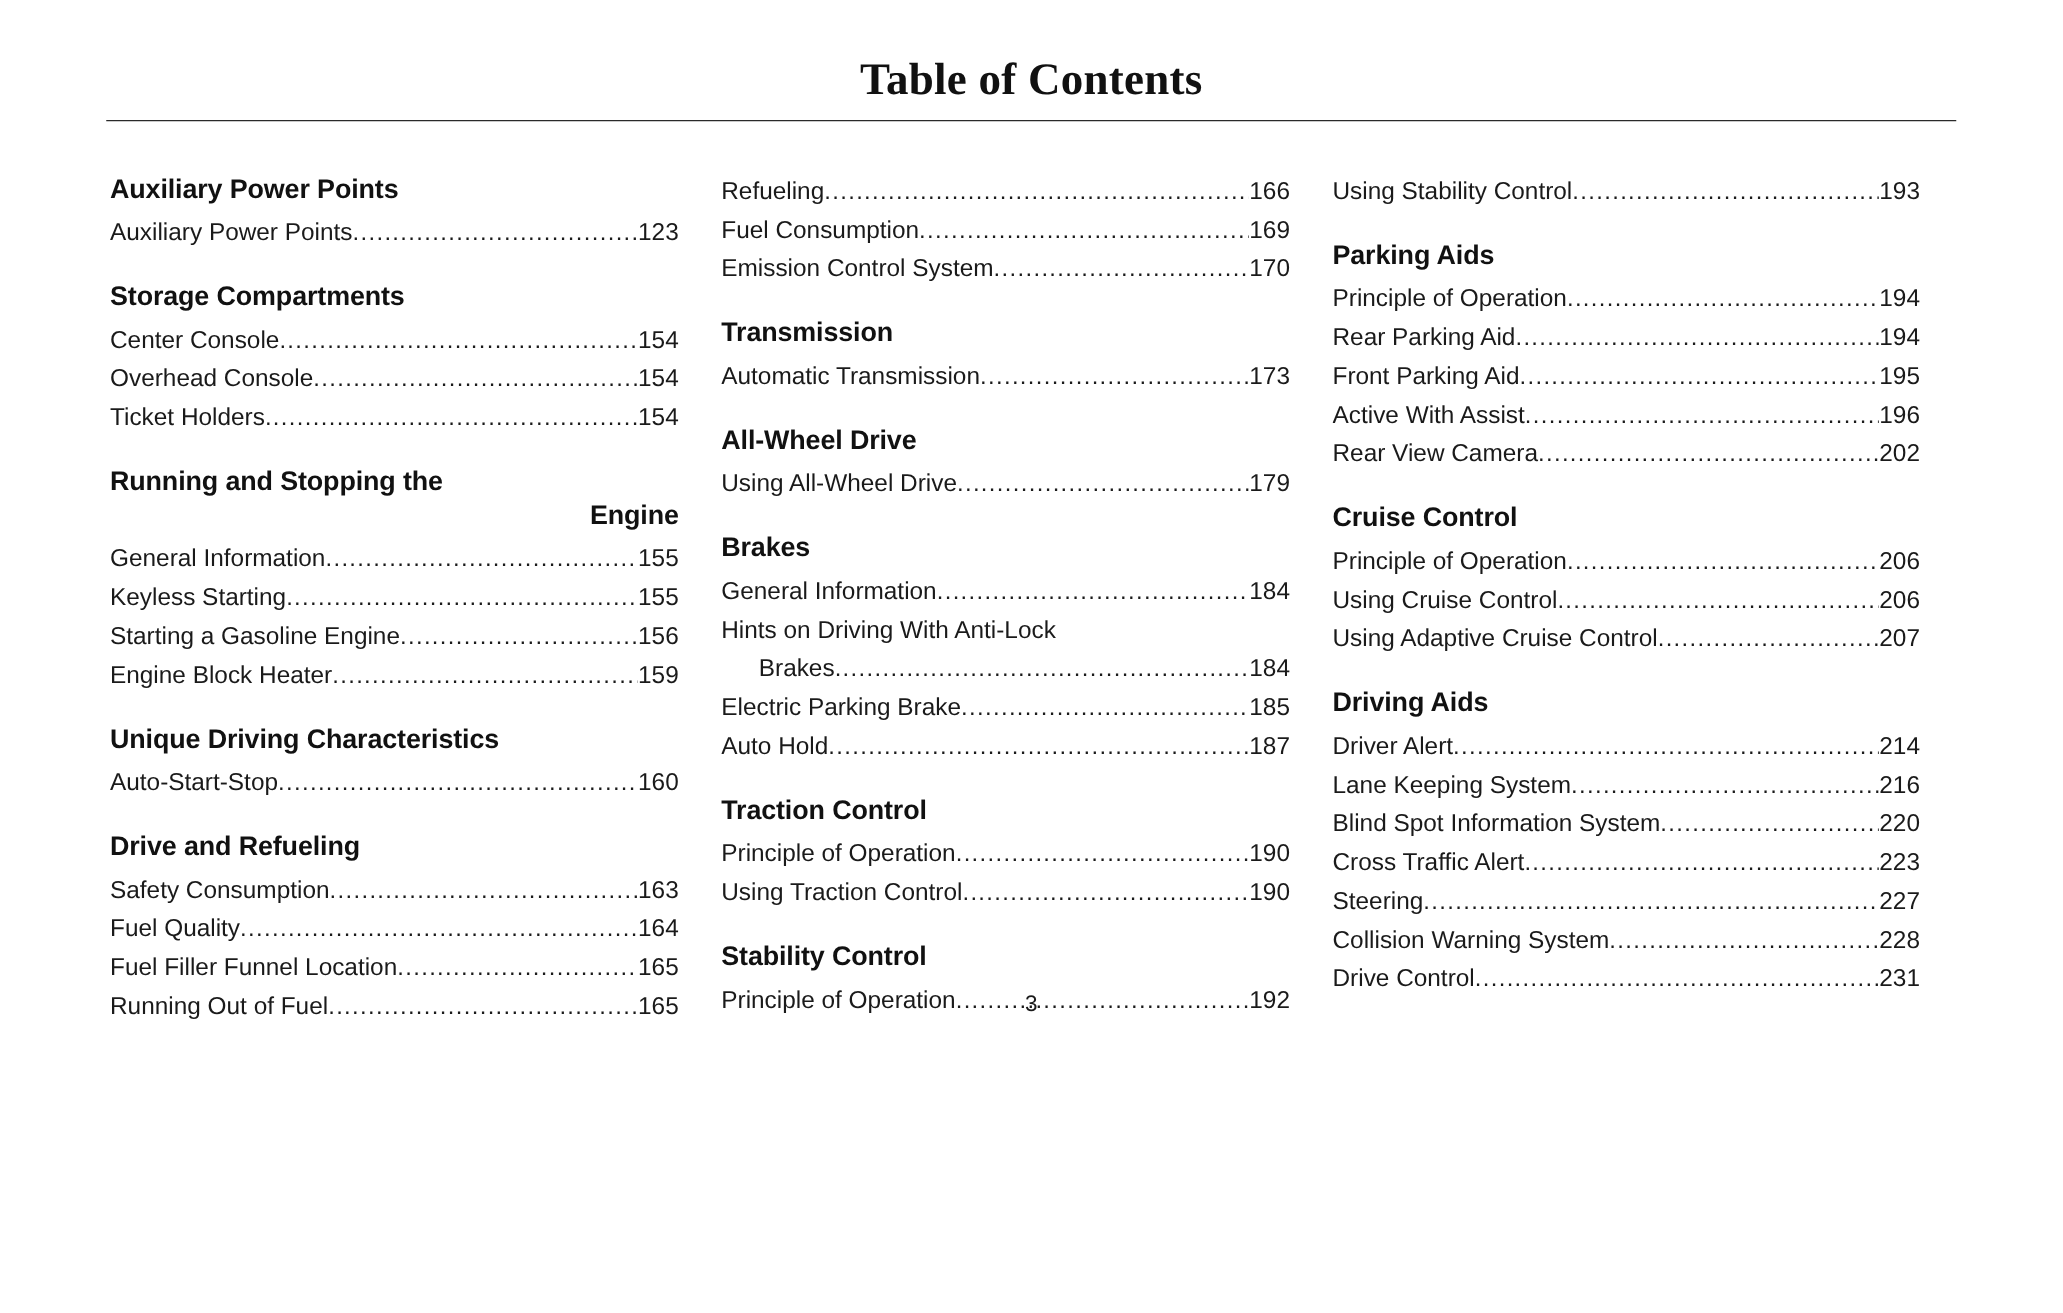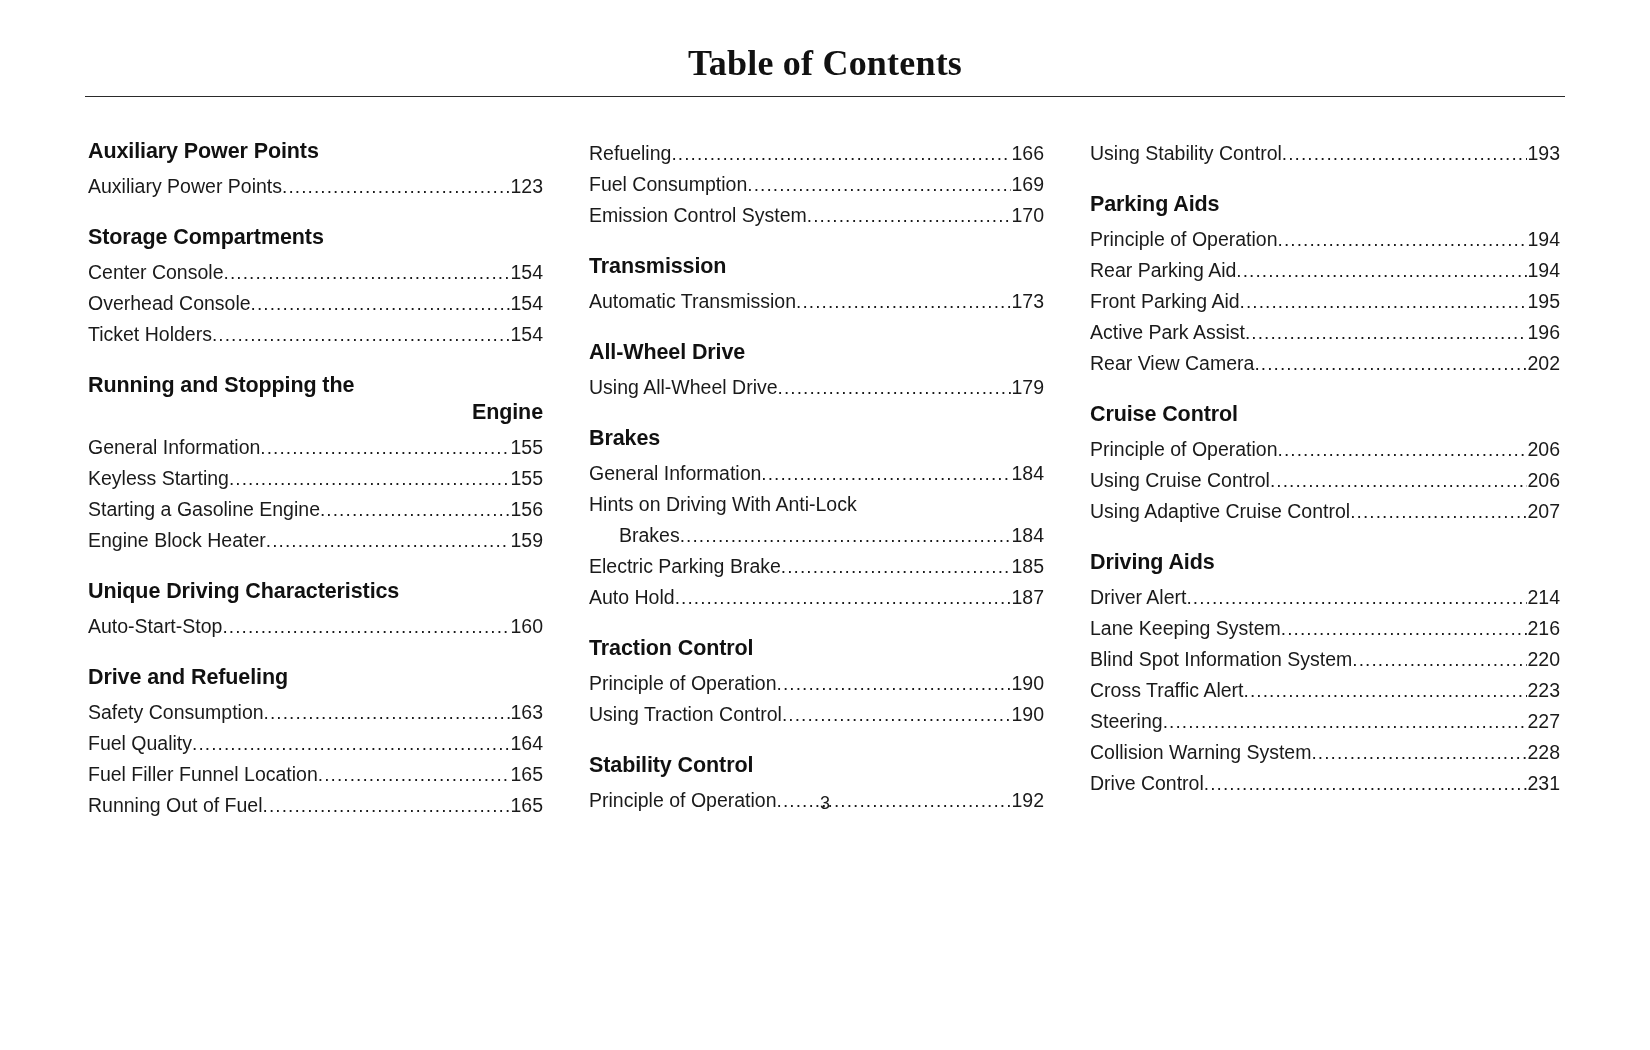--- a/index.html
+++ b/index.html
@@ -39,21 +39,21 @@
     top: 96px;
     height: 1px;
     background: #2a2a2a;
   }
   .columns {
     position: absolute;
     top: 138px;
     left: 88px;
     right: 88px;
     display: flex;
-    gap: 46px;
+    gap: 34px;
   }
   .col {
     width: 455px;
     flex: 0 0 455px;
   }
   .col.col2 { width: 455px; flex: 0 0 455px; }
   .col.col3 { width: 470px; flex: 0 0 470px; }
 
   .sec-heading {
     font-weight: bold;
@@ -314,21 +314,21 @@
             <span class="etitle">Rear Parking Aid</span>
             <span class="dots">........................................................................................................................</span>
             <span class="pnum">194</span>
           </div>
           <div class="entry">
             <span class="etitle">Front Parking Aid</span>
             <span class="dots">........................................................................................................................</span>
             <span class="pnum">195</span>
           </div>
           <div class="entry">
-            <span class="etitle">Active Park Assist</span>
+            <span class="etitle">Active With Assist</span>
             <span class="dots">........................................................................................................................</span>
             <span class="pnum">196</span>
           </div>
           <div class="entry">
             <span class="etitle">Rear View Camera</span>
             <span class="dots">........................................................................................................................</span>
             <span class="pnum">202</span>
           </div>
         </div>
         <div class="section">

